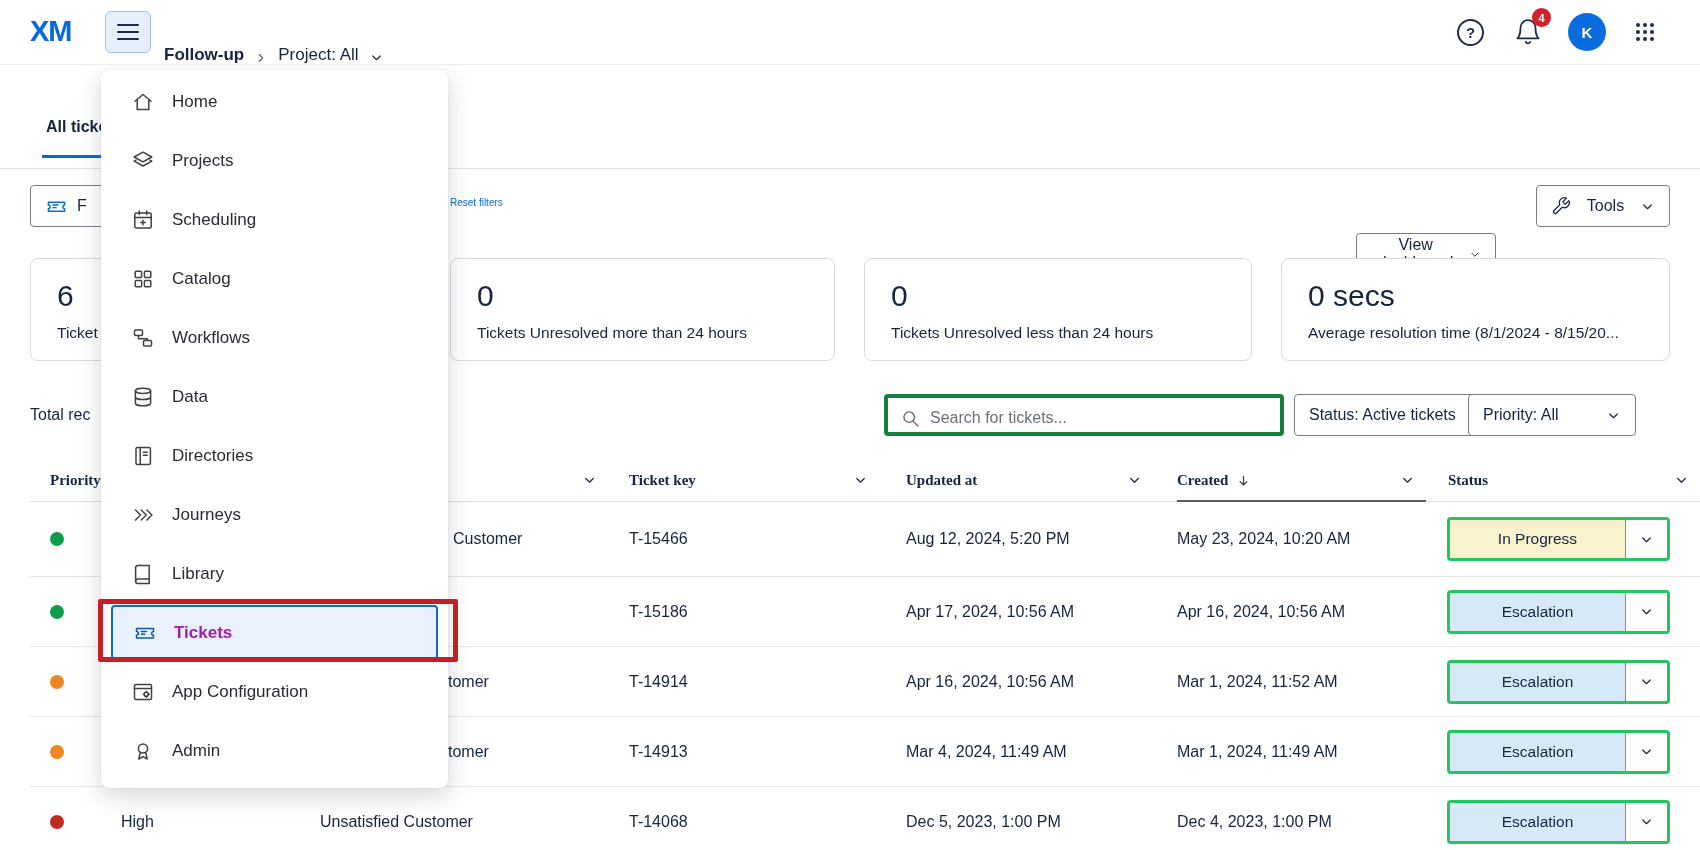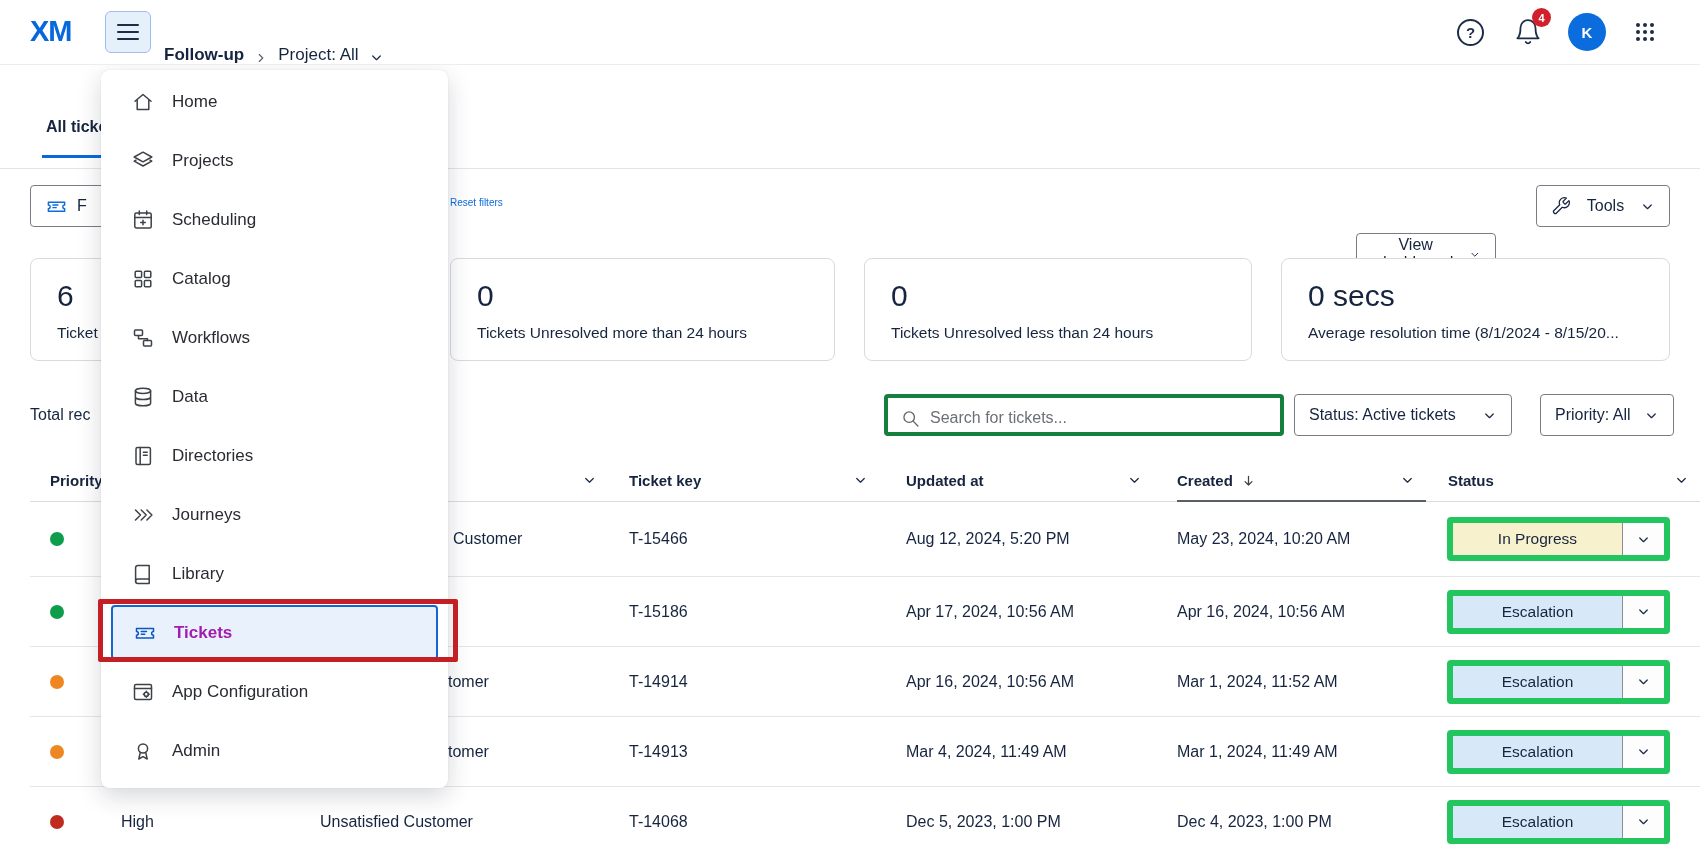--- a/index.html
+++ b/index.html
@@ -49,25 +49,25 @@
   .card-value { font-size:30px; font-weight:400; color:#16243f; line-height:1.1; }
   .card-label { margin-top:12px; font-size:15.5px; color:#16243f; white-space:nowrap; overflow:hidden; }
 
   
   .records { position:absolute; left:30px; top:406px; font-size:16px; color:#16243f; }
   .search-box { position:absolute; left:884px; top:394px; width:400px; height:42px; border:4px solid #15803d; border-radius:4px; background:#fff; }
   .search-box .ic { position:absolute; left:12px; top:10px; width:21px; height:21px; stroke:#5f6368; }
   .search-box input { position:absolute; left:42px; top:0; width:350px; height:40px; border:none; outline:none; font-size:16px; font-family:inherit; color:#16243f; background:transparent; }
   .search-box input::placeholder { color:#6b6f76; }
   .status-filter { left:1294px; top:394px; width:218px; justify-content:space-between; }
-  .priority-filter { left:1540px; top:394px; width:134px; justify-content:space-between; }
+  .priority-filter { left:1468px; top:394px; width:168px; justify-content:space-between; }
 
   
   .table-header { position:absolute; left:30px; top:458px; width:1670px; height:44px; border-bottom:1px solid #dcdcdc; font-size:15px; font-weight:700; color:#16243f; }
-  .th { position:absolute; top:50%; transform:translateY(-50%); display:flex; align-items:flex-end; gap:8px; cursor:pointer; }
+  .th { position:absolute; top:50%; transform:translateY(-50%); display:flex; align-items:flex-end; gap:8px; cursor:pointer;font-family:Liberation Serif, serif; }
   .th-priority { left:20px; }
   .th-name-chev { left:552px; }
   .th-key { left:599px; }
   .th-key-chev { left:823px; }
   .th-updated { left:876px; }
   .th-updated-chev { left:1097px; }
   .th-created { left:1147px; }
   .th-created-chev { left:1370px; }
   .th-status { left:1418px; }
   .th-far-chev { left:1644px; }
@@ -80,21 +80,21 @@
   .cell { position:absolute; top:50%; transform:translateY(-50%); white-space:nowrap; }
   .cell-dot { left:20px; width:14px; height:14px; border-radius:50%; }
   .cell-priority { left:59px;margin-left:32px; }
   .cell-name { left:290px; }
   .table-row:nth-child(1) .cell-name { left:423px; }
   .table-row:nth-child(3) .cell-name { left:418px; }
   .table-row:nth-child(4) .cell-name { left:418px; }
   .cell-key { left:599px; }
   .cell-updated { left:876px; }
   .cell-created { left:1147px; }
-  .status-control { left:1417px; width:223px; height:44px; border:6px solid #22c55e; border-radius:4px; display:flex; overflow:hidden; background:#fff; }
+  .status-control { left:1417px; width:223px; height:44px; border:3px solid #22c55e; border-radius:4px; display:flex; overflow:hidden; background:#fff; }
   .status-pill { flex:1; display:flex; align-items:center; justify-content:center; font-size:15.5px; color:#16243f; }
   .status-chev-btn { width:42px; border-left:1px solid #898e96; background:#fdfdfd; display:flex; align-items:center; justify-content:center; cursor:pointer; }
 
   
   .nav-menu { position:absolute; left:101px; top:70px; width:347px; height:718px; background:#fff; border-radius:8px; box-shadow:0 8px 24px rgba(28,36,54,.18), 0 0 1px rgba(28,36,54,.2); padding-top:2px; z-index:10; }
   .menu-item { height:59px; display:flex; align-items:center; padding-left:30px; gap:17px; font-size:17px; color:#2a2c33; cursor:pointer; }
   .menu-item .ic { width:24px; height:24px; flex:none; }
   .menu-item.active { height:55px; margin:2px 10px; padding-left:20px; background:#e9f2fc; border:2px solid #1467d2; border-radius:4px; color:#a21caf; font-weight:700; }
   .menu-item.active .ic { stroke:#0b57c2; }
 

